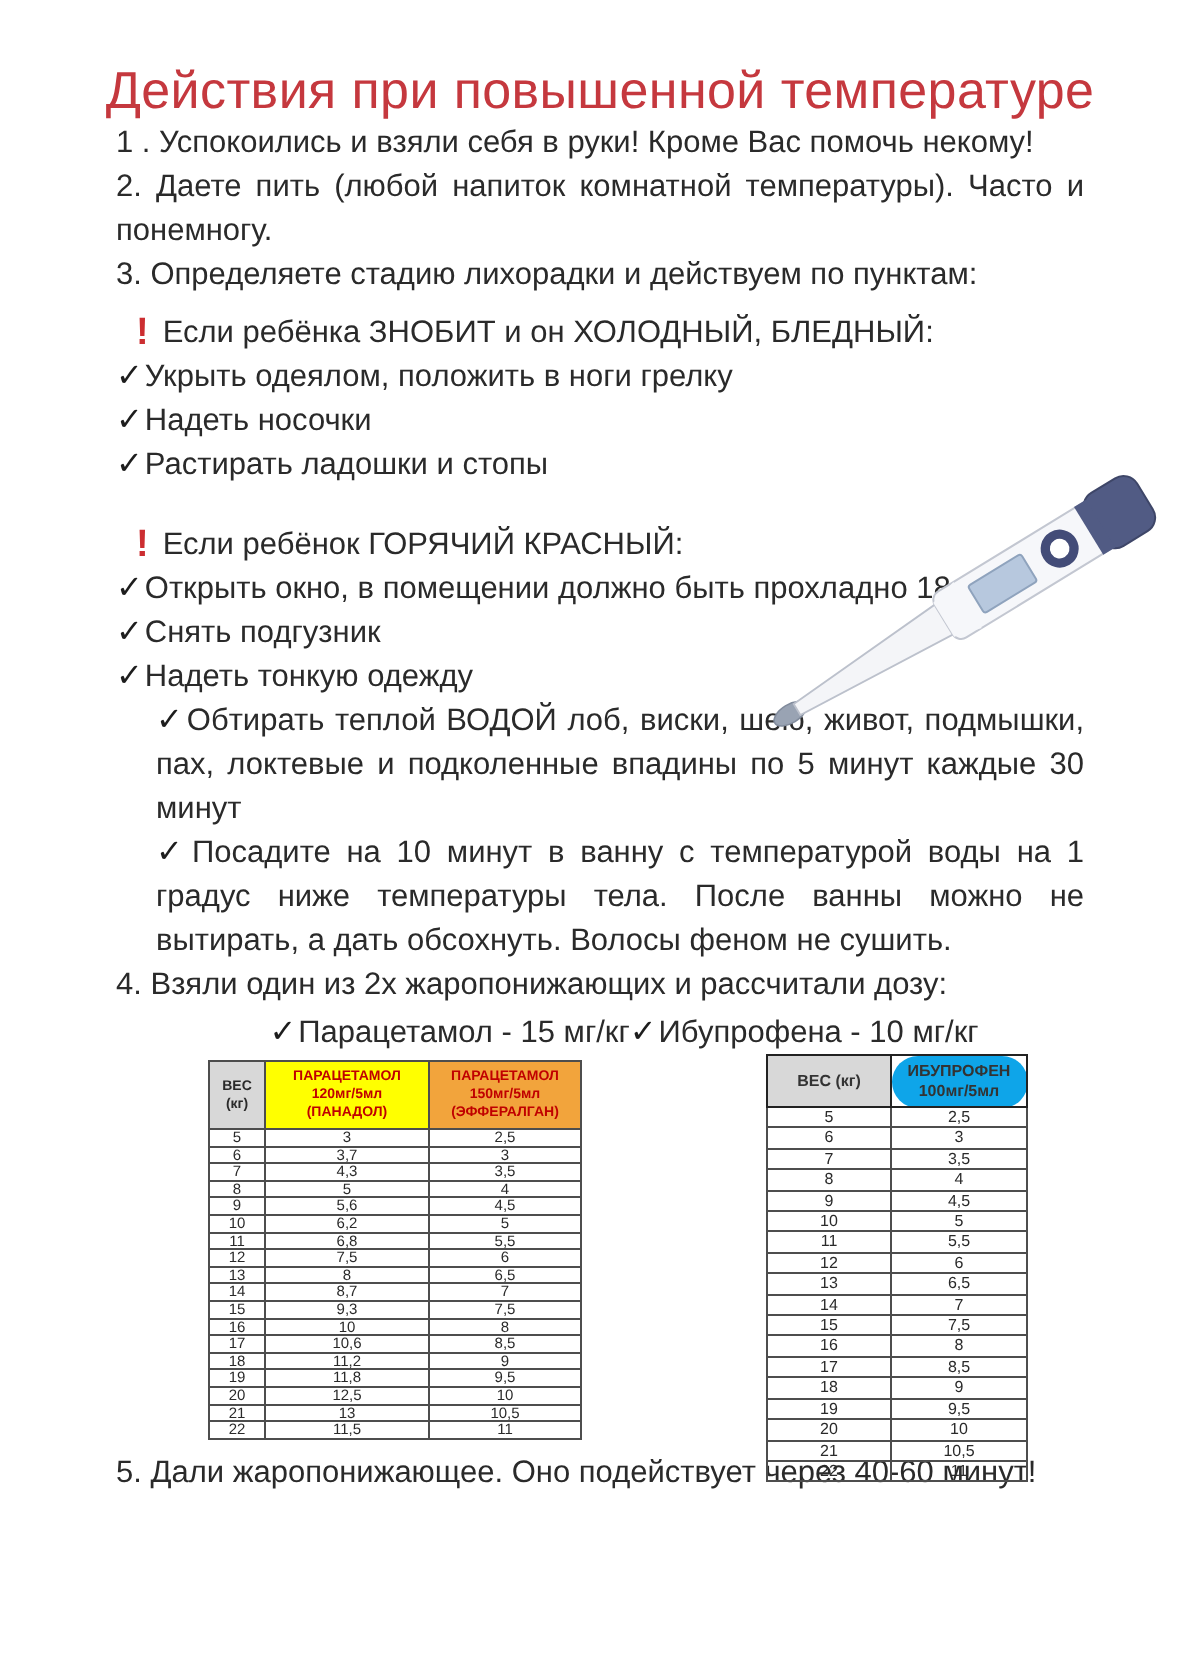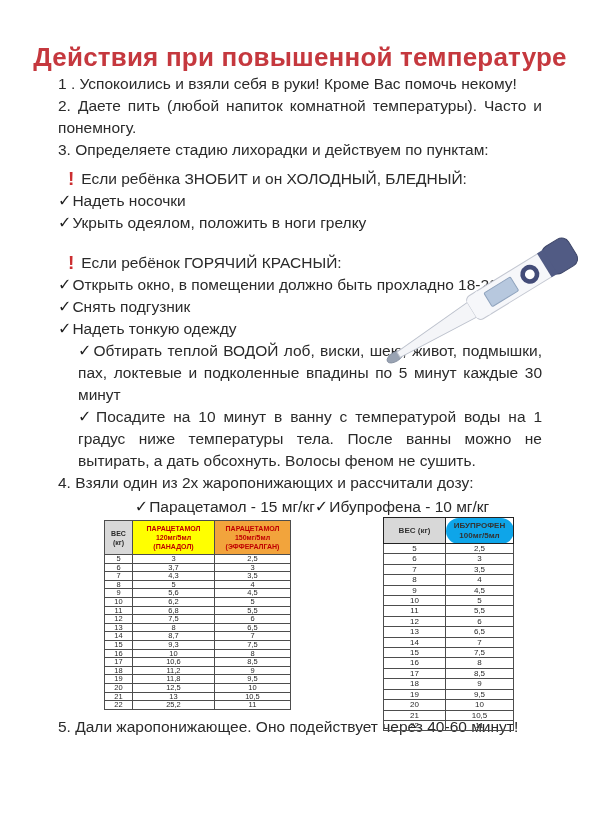--- a/index.html
+++ b/index.html
@@ -2,22 +2,22 @@
 <html lang="ru"><head>
 <meta charset="utf-8">
 <style>
   html,body{margin:0;padding:0;}
   .page{
     position:relative;width:600px;height:840px;background:#ffffff;
     font-family:"Liberation Sans","DejaVu Sans",sans-serif;
     color:#2a2a2a;overflow:hidden;
   }
   .title{
-    margin:0;padding-top:42px;text-align:center;white-space:nowrap;
-    font-size:26px;font-weight:bold;letter-spacing:.2px;color:#c5383e;
+    margin:0;padding-top:30px;text-align:center;white-space:nowrap;
+    font-size:26px;font-weight:normal;letter-spacing:.2px;color:#c5383e;
   }
   .content{margin:0 58px;font-size:15.5px;line-height:22px;}
   .content p{margin:0;}
   .p1{margin-top:17px;}
   .p2{margin-top:15px;text-align:justify;}
   .p3{margin-top:22px;}
   .p4{margin-top:20px;}
   .p5{margin-top:10px;}
   .block-cold{margin-top:7px;}
   .block-hot{margin-top:18px;}
@@ -57,24 +57,27 @@
 
     <p class="p1">1 . Успокоились и взяли себя в руки! Кроме Вас помочь некому!</p>
     <p class="p2">2. Даете пить (любой напиток комнатной температуры). Часто и понемногу.</p>
     <p class="p3">3. Определяете стадию лихорадки и действуем по пунктам:</p>
 
     <div class="block-cold">
       <div class="warn-line">
         <span class="excl">!</span><span>Если ребёнка ЗНОБИТ и он ХОЛОДНЫЙ, БЛЕДНЫЙ:</span>
       </div>
       <div class="check-line">
+        <span class="check">✓</span><span>Укрыть одеялом, положить в ноги грелку</span>
+      </div>
+      <div class="check-line">
         <span class="check">✓</span><span>Надеть носочки</span>
       </div>
       <div class="check-line">
-        <span class="check">✓</span><span>Укрыть одеялом, положить в ноги грелку</span>
+        <span class="check">✓</span><span>Растирать ладошки и стопы</span>
       </div>
     </div>
 
     <div class="block-hot">
       <div class="warn-line">
         <span class="excl">!</span><span>Если ребёнок ГОРЯЧИЙ  КРАСНЫЙ:</span>
       </div>
       <div class="check-line">
         <span class="check">✓</span><span>Открыть окно, в помещении должно быть прохладно 18-20°</span>
       </div>
@@ -198,21 +201,21 @@
               <td>12,5</td>
               <td>10</td>
             </tr>
             <tr>
               <td>21</td>
               <td>13</td>
               <td>10,5</td>
             </tr>
             <tr>
               <td>22</td>
-              <td>25,2</td>
+              <td>11,5</td>
               <td>11</td>
             </tr>
           </tbody>
       </table>
 
       <table class="ibu-table">
         <colgroup>
             <col class="col-w">
             <col class="col-a">
           </colgroup>

